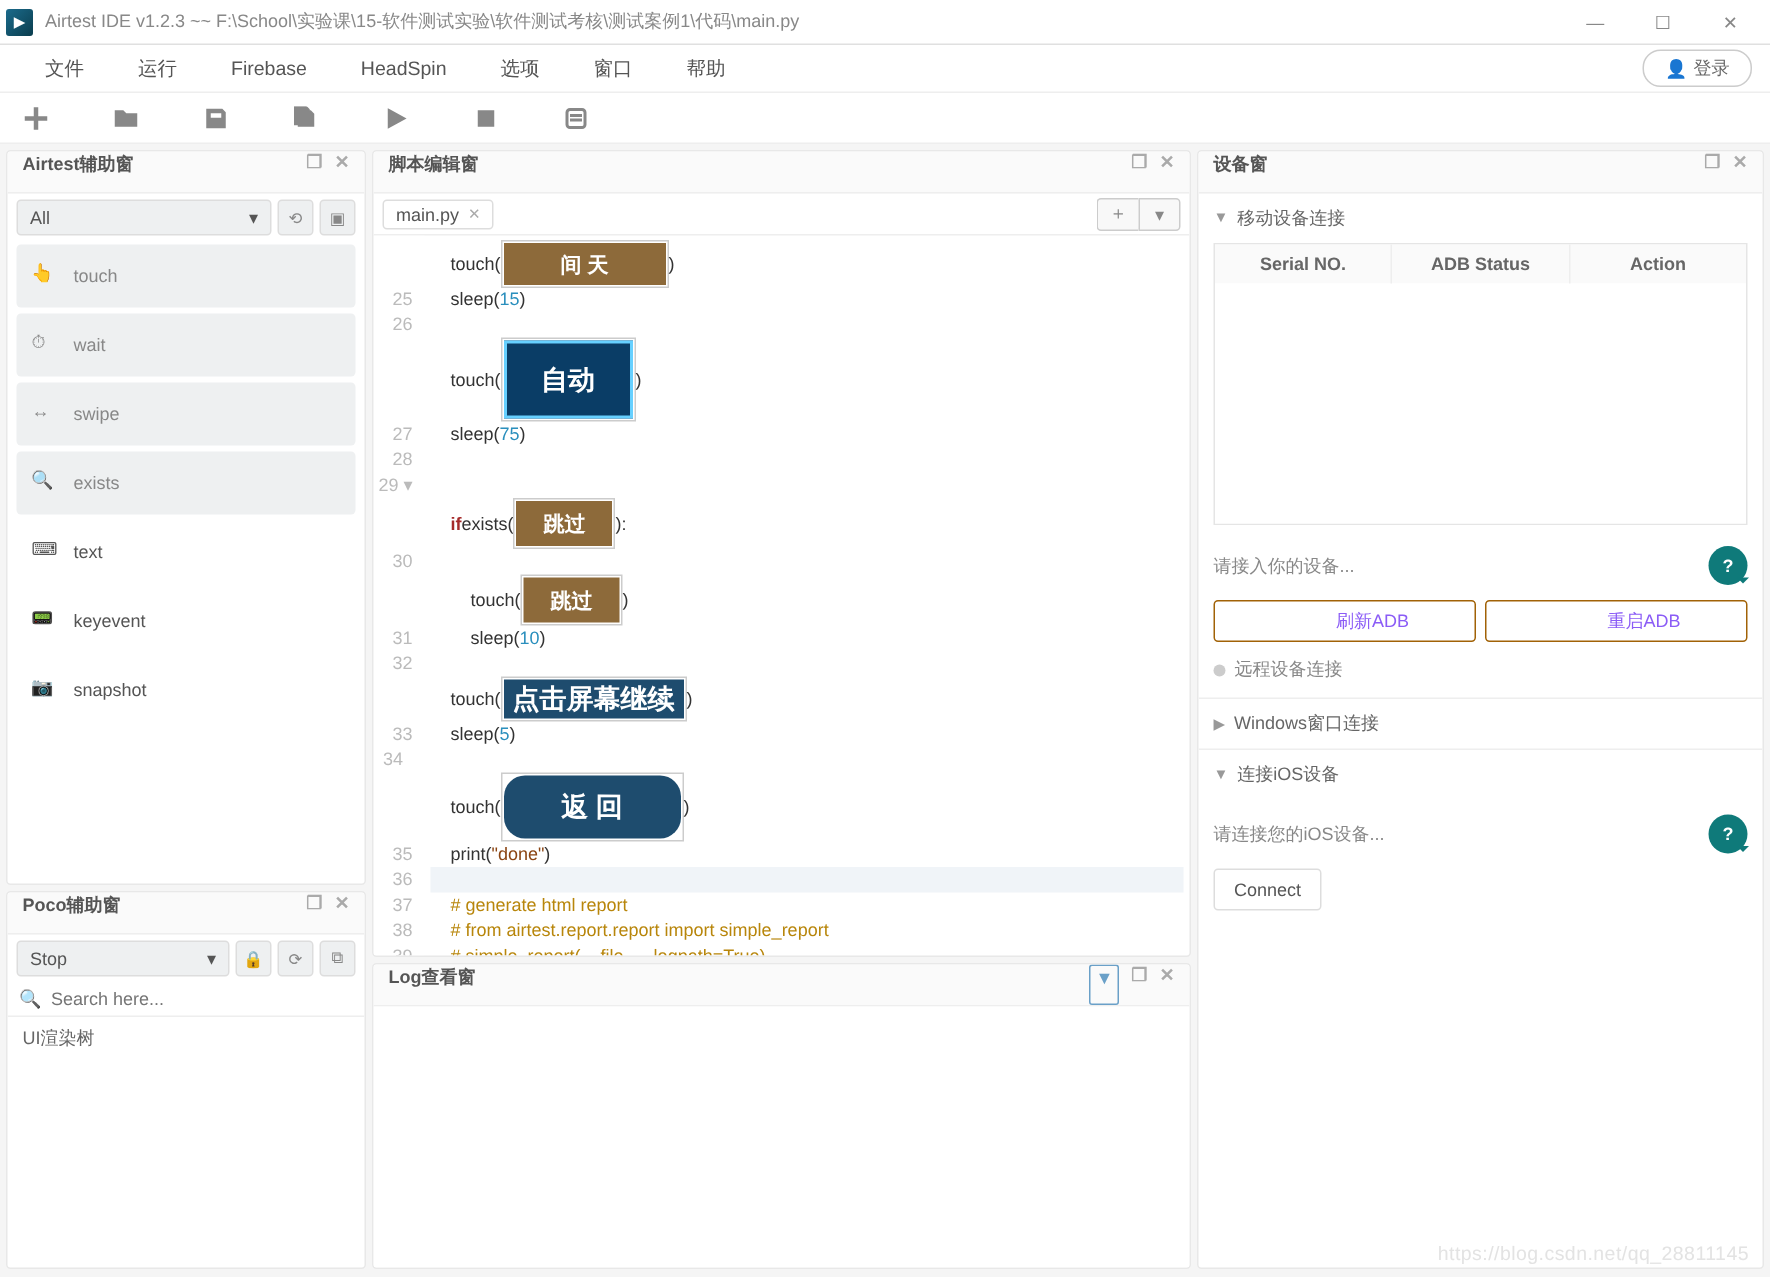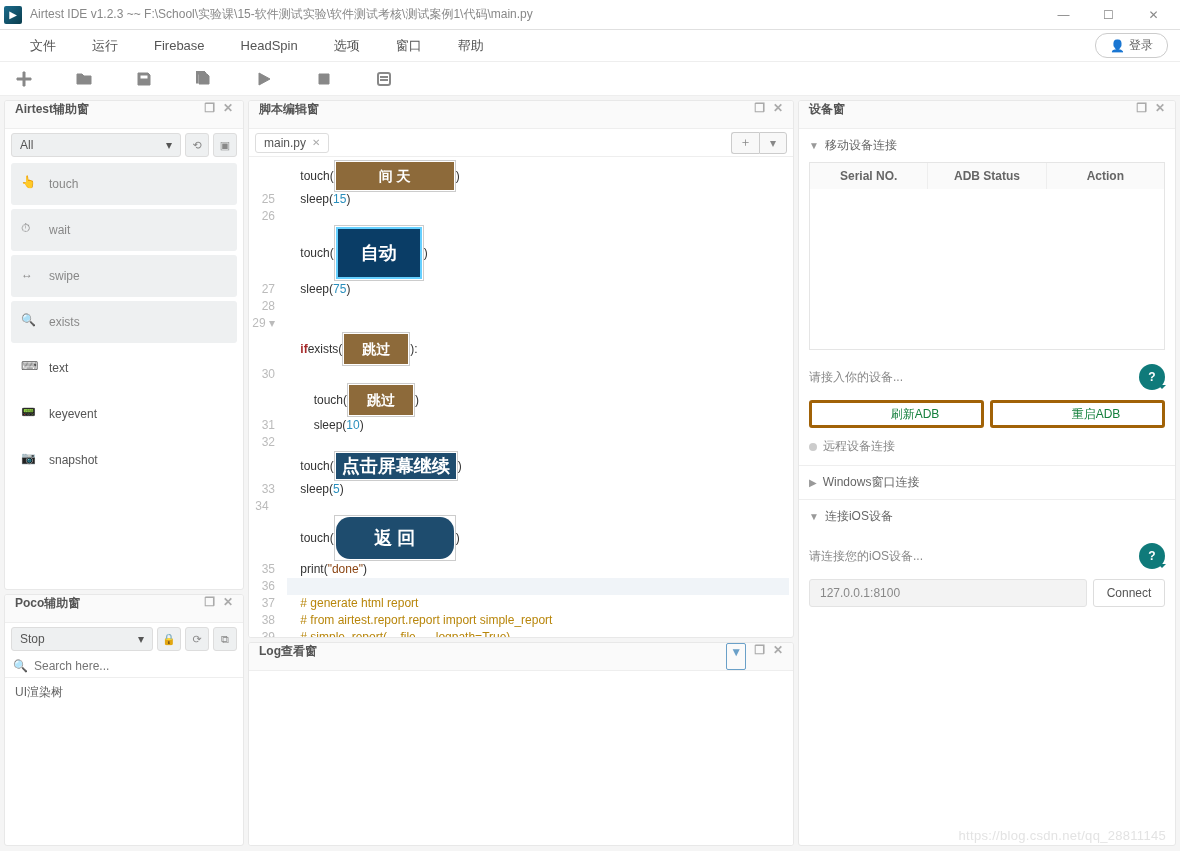--- a/index.html
+++ b/index.html
@@ -63,21 +63,21 @@
 .sec-arrow { color:#999; font-size:10px;}
 .dev-table { margin:8px 0 0; border:1px solid #e5e5e5; }
 .dev-th { display:flex; background:#fafafa; height:26px;}
 .dev-th > div { flex:1; display:flex;align-items:center;justify-content:center;font-weight:bold;color:#666;border-right:1px solid #eee;}
 .dev-th > div:last-child{border-right:none;}
 .dev-body { height:160px; background:#fff;}
 .dev-hint { display:flex;align-items:center;justify-content:space-between;margin:14px 0 10px;color:#888;}
 .help-circle { width:26px;height:26px;border-radius:50%;background:#0f7a7a;color:#fff;display:flex;align-items:center;justify-content:center;font-weight:bold;cursor:pointer;position:relative;}
 .help-circle::after{content:"";position:absolute;bottom:-3px;right:-1px;border:4px solid transparent;border-top-color:#0f7a7a;}
 .btn-row { display:flex; gap:6px;}
-.wbtn { flex:1; height:28px; border:3px solid #a16207; background:#fff; border-radius:3px; display:flex;align-items:center;justify-content:center;color:#15803d;cursor:pointer;padding-left:37px;}
+.wbtn { flex:1; height:28px; border:1px solid #a16207; background:#fff; border-radius:3px; display:flex;align-items:center;justify-content:center;color:#8b5cf6;cursor:pointer;padding-left:37px;}
 .remote-row { display:flex;align-items:center;gap:6px;margin:10px 0 2px;color:#888;}
 .dot { width:8px;height:8px;border-radius:50%;background:#ccc;}
 .ios-input-row { display:flex; gap:6px; margin-top:10px;}
 .ios-input { flex:1; height:28px; background:#f3f3f3; border:1px solid #e3e3e3; border-radius:3px; padding:0 10px; color:#888; display:flex;align-items:center;}
 .ios-conn { width:72px;height:28px;border:1px solid #ddd;border-radius:3px;background:#fff;display:flex;align-items:center;justify-content:center;color:#555;cursor:pointer;}
 .watermark { position:absolute; bottom:8px; right:14px; color:#e3e3e3; font-size:13px; letter-spacing:0.3px; pointer-events:none;}
 </style>
 </head>
 <body>
 
@@ -260,21 +260,21 @@
             <div class="ln" style="height: 17px; text-align: center;">34</div>
             <div class="ln tall" style="height: 46px;"></div>
             <div class="ln" style="height: 17px;">35</div>
             <div class="ln" style="height: 17px;">36</div>
             <div class="ln" style="height: 17px;">37</div>
             <div class="ln" style="height: 17px;">38</div>
             <div class="ln" style="height: 17px;">39</div>
           </div>
         <div class="code" id="code">
             <div class="cline" style="height: 30px;">&nbsp;&nbsp;&nbsp;&nbsp;touch(<span class="imgbox">
-                <span class="inner" style="width:118px;height:28px;background:#8d6a3a;font-size:14px;">间 天</span>
+                <span class="inner" style="width:108px;height:28px;background:#8d6a3a;font-size:14px;">间 天</span>
               </span>)</div>
             <div class="cline" style="height: 17px;">&nbsp;&nbsp;&nbsp;&nbsp;sleep(<span class="tok-num">15</span>)</div>
             <div class="cline" style="height: 17px;"></div>
             <div class="cline" style="height: 56px;">&nbsp;&nbsp;&nbsp;&nbsp;touch(<span class="imgbox">
                 <span class="inner" style="width:86px;height:52px;background:#0a3d66;border:2px solid #66d0ff;font-size:18px;">自动</span>
               </span>)</div>
             <div class="cline" style="height: 17px;">&nbsp;&nbsp;&nbsp;&nbsp;sleep(<span class="tok-num">75</span>)</div>
             <div class="cline" style="height: 17px;"></div>
             <div class="cline" style="height: 17px;"></div>
             <div class="cline" style="height: 34px;">&nbsp;&nbsp;&nbsp;&nbsp;<span class="tok-kw">if</span> exists(<span class="imgbox">
@@ -363,21 +363,20 @@
       <div class="dev-sec" style="border-bottom:none;">
         <div class="sec-hd">
           <span class="sec-arrow">▼</span>
           <span>连接iOS设备</span>
         </div>
         <div class="dev-hint" style="margin-top:18px;">
           <span>请连接您的iOS设备...</span>
           <div class="help-circle">?</div>
         </div>
         <div class="ios-input-row">
-          <div class="ios-input">127.0.0.1:8100</div>
           <div class="ios-conn">Connect</div>
         </div>
       </div>
     </div>
   </div>
 </div>
 
 <div class="watermark">https://blog.csdn.net/qq_28811145</div>
 
 </body></html>

